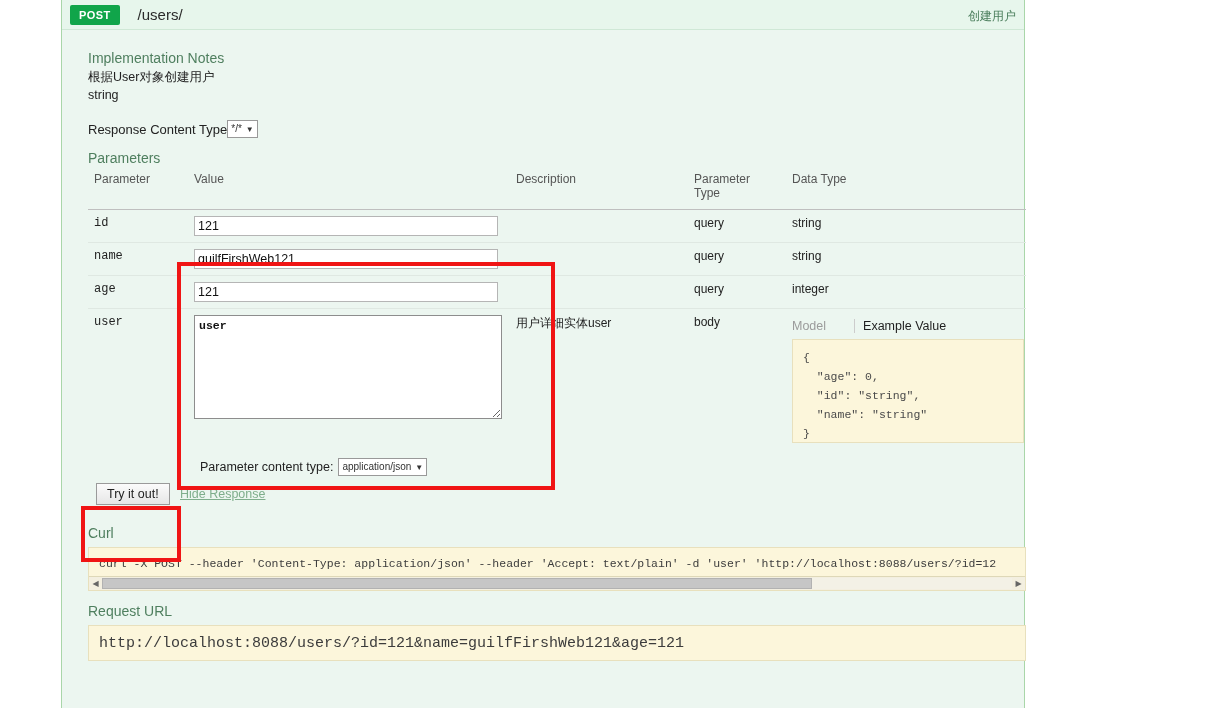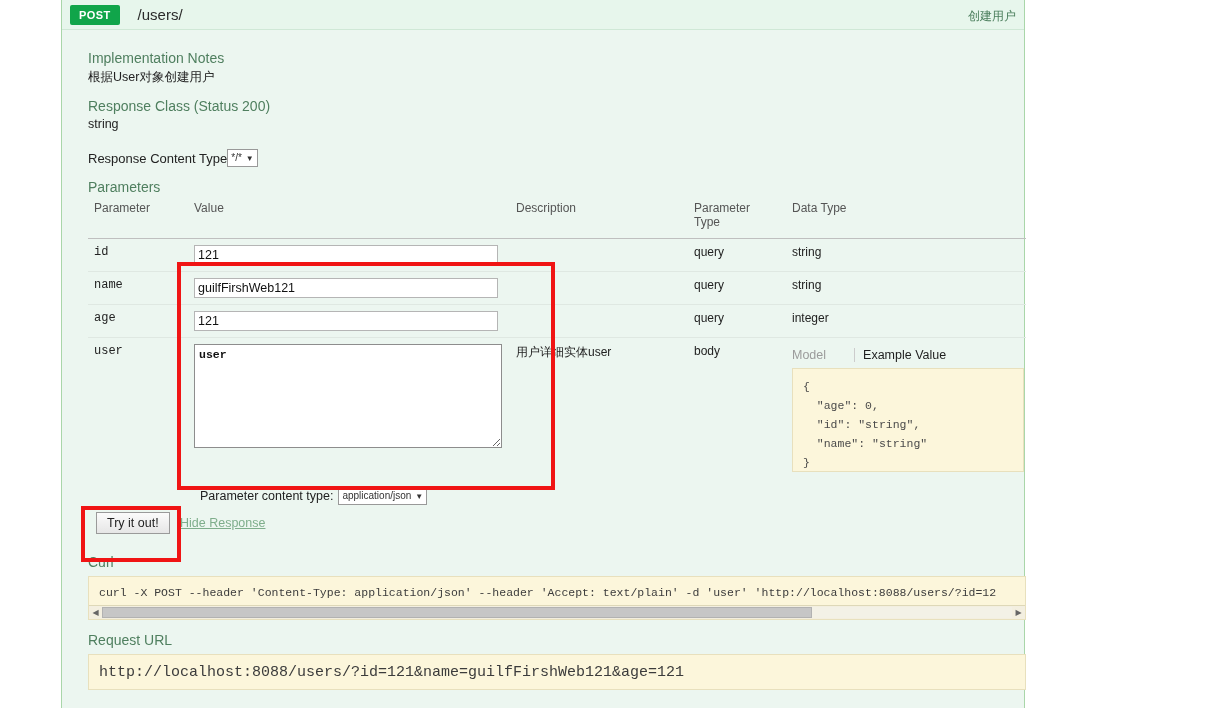--- a/index.html
+++ b/index.html
@@ -176,21 +176,20 @@
       <span class="http-verb">POST</span>
       <span class="op-path">/users/</span>
       <span class="op-summary">创建用户</span>
     </div>
 
     <div class="op-body">
 
       <h4 class="sec first">Implementation Notes</h4>
       <p class="plain cn">根据User对象创建用户</p>
 
-      <h4 class="sec">Response Class (Status 200)</h4>
       <p class="plain">string</p>
 
       <div class="rct-row">
         <span class="rct-label">Response Content Type</span>
         <span class="mini-select"><span>*/*</span><span class="caret">▼</span></span>
       </div>
 
       <h4 class="sec">Parameters</h4>
 
       <table class="params">

